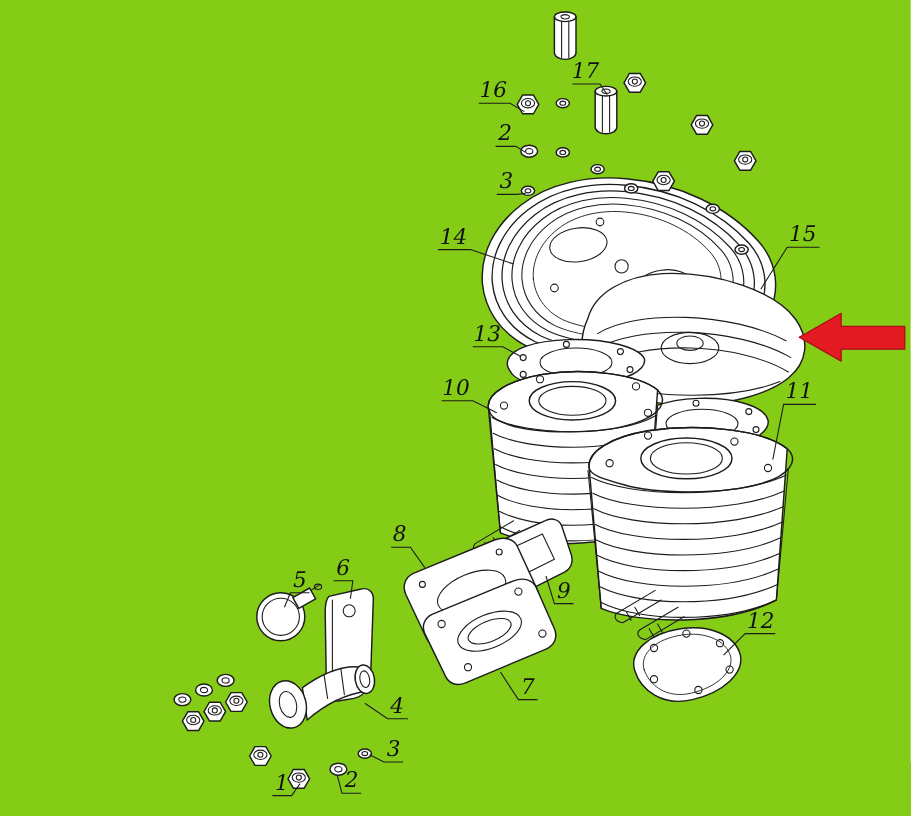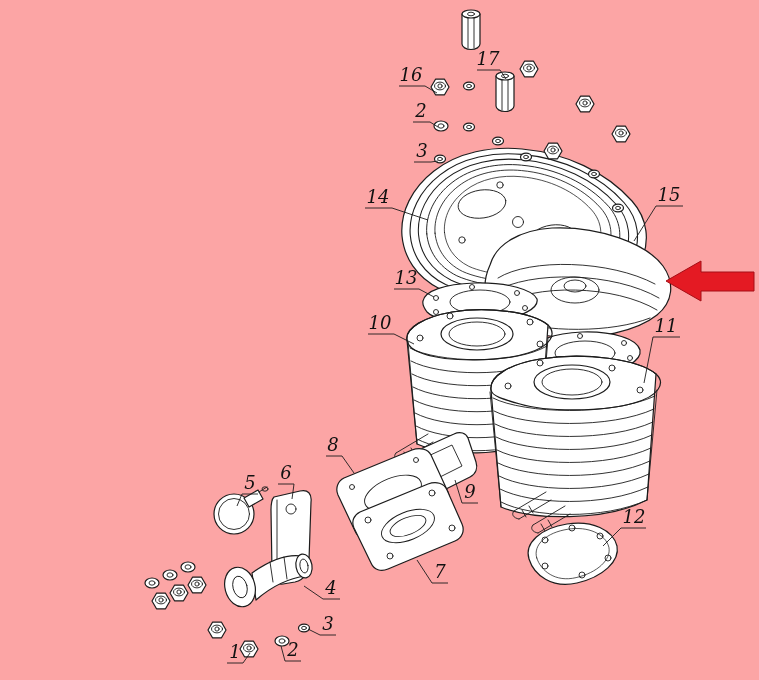--- a/index.html
+++ b/index.html
@@ -1,16 +1,16 @@
 <!DOCTYPE html>
 <html><head>
 <meta charset="utf-8">
 <style>
   html,body{margin:0;padding:0;background:#ffffff;}
-  .page{position:relative;width:759px;height:680px;background:#fca5a5;overflow:hidden;
+  .page{position:relative;width:759px;height:680px;background:#84cc16;overflow:hidden;
         font-family:"DejaVu Serif", serif;}
   svg{display:block;}
   .outline{fill:none;stroke:#1c1c1c;stroke-width:1.2;stroke-linejoin:round;stroke-linecap:round;}
   .solid{fill:#ffffff;stroke:#1c1c1c;stroke-width:1.2;stroke-linejoin:round;stroke-linecap:round;}
   .thin{fill:none;stroke:#1c1c1c;stroke-width:0.9;stroke-linejoin:round;stroke-linecap:round;}
   .leader{fill:none;stroke:#1c1c1c;stroke-width:0.9;}
   .part-label{font:italic 18px "DejaVu Serif", serif;fill:#111;text-anchor:middle;}
 </style>
 </head>
 <body>

